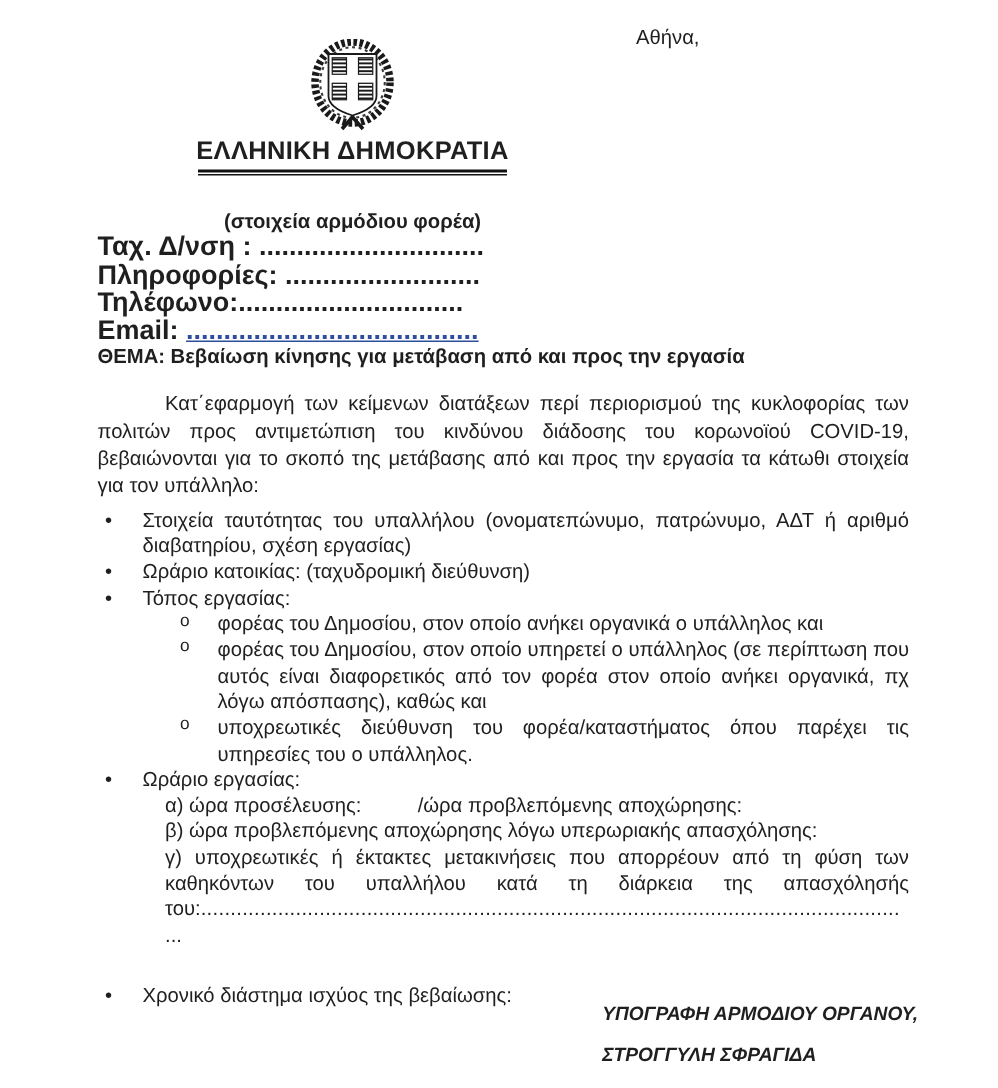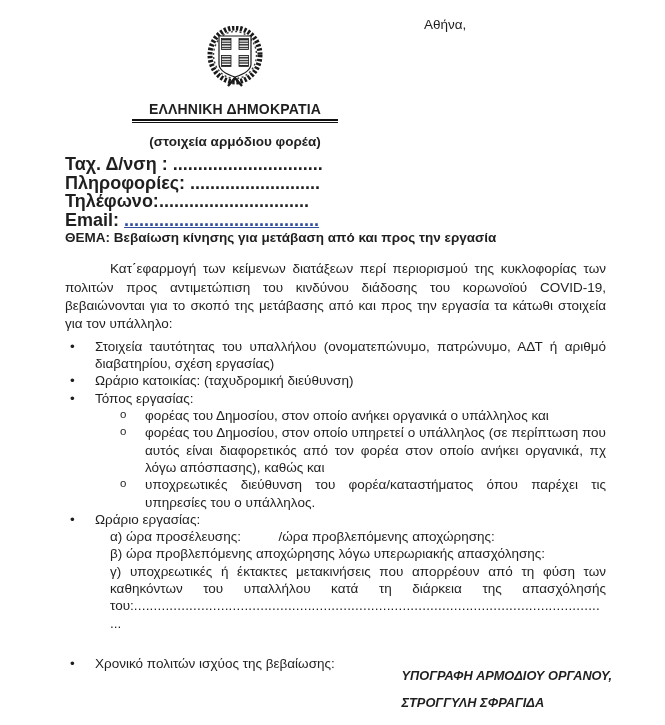--- a/index.html
+++ b/index.html
@@ -16,30 +16,30 @@
     position:absolute; top:17px; left:424px;
     font-size:13.5px;
   }
   .gov-header {
     position:absolute; top:26px; left:75px; width:320px;
     text-align:center;
   }
   .emblem-wrap { height:64px; }
   .emblem-wrap svg { display:block; margin:0 auto; }
   .republic {
-    font-weight:bold; font-size:14px; letter-spacing:.2px;
-    margin-top:11px;
+    font-weight:bold; font-size:17px; letter-spacing:.2px;
+    margin-top:1px;
     text-align:center;
   }
   .double-rule {
     width:206px; height:4px; margin:2px auto 0;
     border-top:2px solid #111; border-bottom:1px solid #111;
   }
   .agency {
-    font-weight:bold; font-size:13.5px; margin-top:11px;
+    font-weight:bold; font-size:13.5px; margin-top:23px;
   }
   .contact {
     position:absolute; top:155px; left:65px;
     font-size:18px; line-height:18.5px;font-weight:bold;
   }
   .email-dots {
     color:#2f4d9e;
     text-decoration:underline;
     text-decoration-color:#2f4d9e;
   }
@@ -128,21 +128,21 @@
       <li class="sub">υποχρεωτικές διεύθυνση του φορέα/καταστήματος όπου παρέχει τις υπηρεσίες του ο υπάλληλος.</li>
       <li class="b">Ωράριο εργασίας:</li>
     </ul>
 
     <div class="sched-line">α) ώρα προσέλευσης:          /ώρα προβλεπόμενης αποχώρησης:</div>
     <div class="sched-line">β) ώρα προβλεπόμενης αποχώρησης λόγω υπερωριακής απασχόλησης:</div>
     <div class="sched-c"><span>γ) υποχρεωτικές ή έκτακτες μετακινήσεις που απορρέουν από τη φύση των καθηκόντων του υπαλλήλου κατά τη διάρκεια της απασχόλησής του:</span><span class="dots-fill">......................................................................................................................</span></div>
     <div class="ellipsis-line">...</div>
 
     <ul class="main">
-      <li class="b validity">Χρονικό πολιτών ισχύος της βεβαίωσης:</li>
+      <li class="b validity">Χρονικό διάστημα ισχύος της βεβαίωσης:</li>
     </ul>
   </div>
 
   <div class="signature">
     <div>ΥΠΟΓΡΑΦΗ ΑΡΜΟΔΙΟΥ ΟΡΓΑΝΟΥ,</div>
     <div>ΣΤΡΟΓΓΥΛΗ ΣΦΡΑΓΙΔΑ</div>
   </div>
 
 </div>
 

